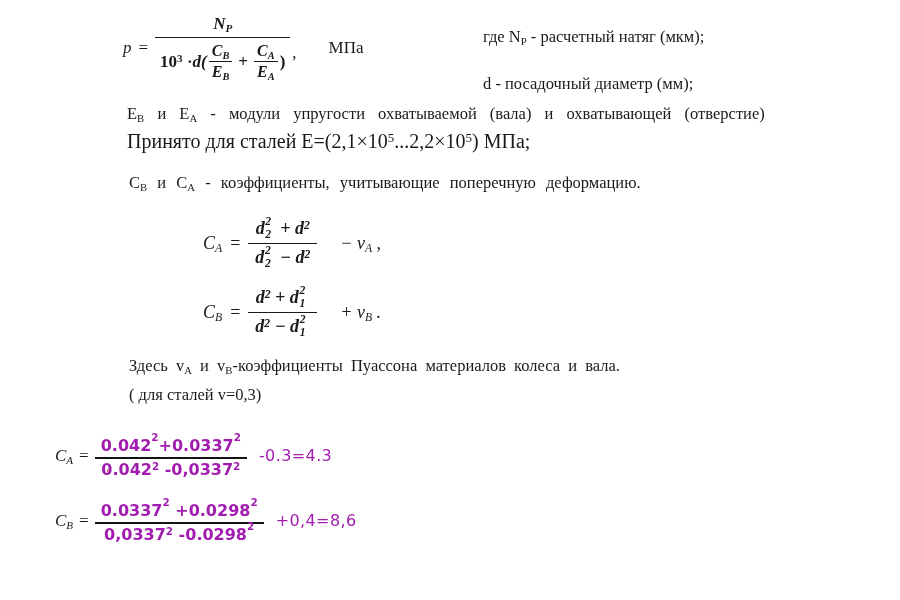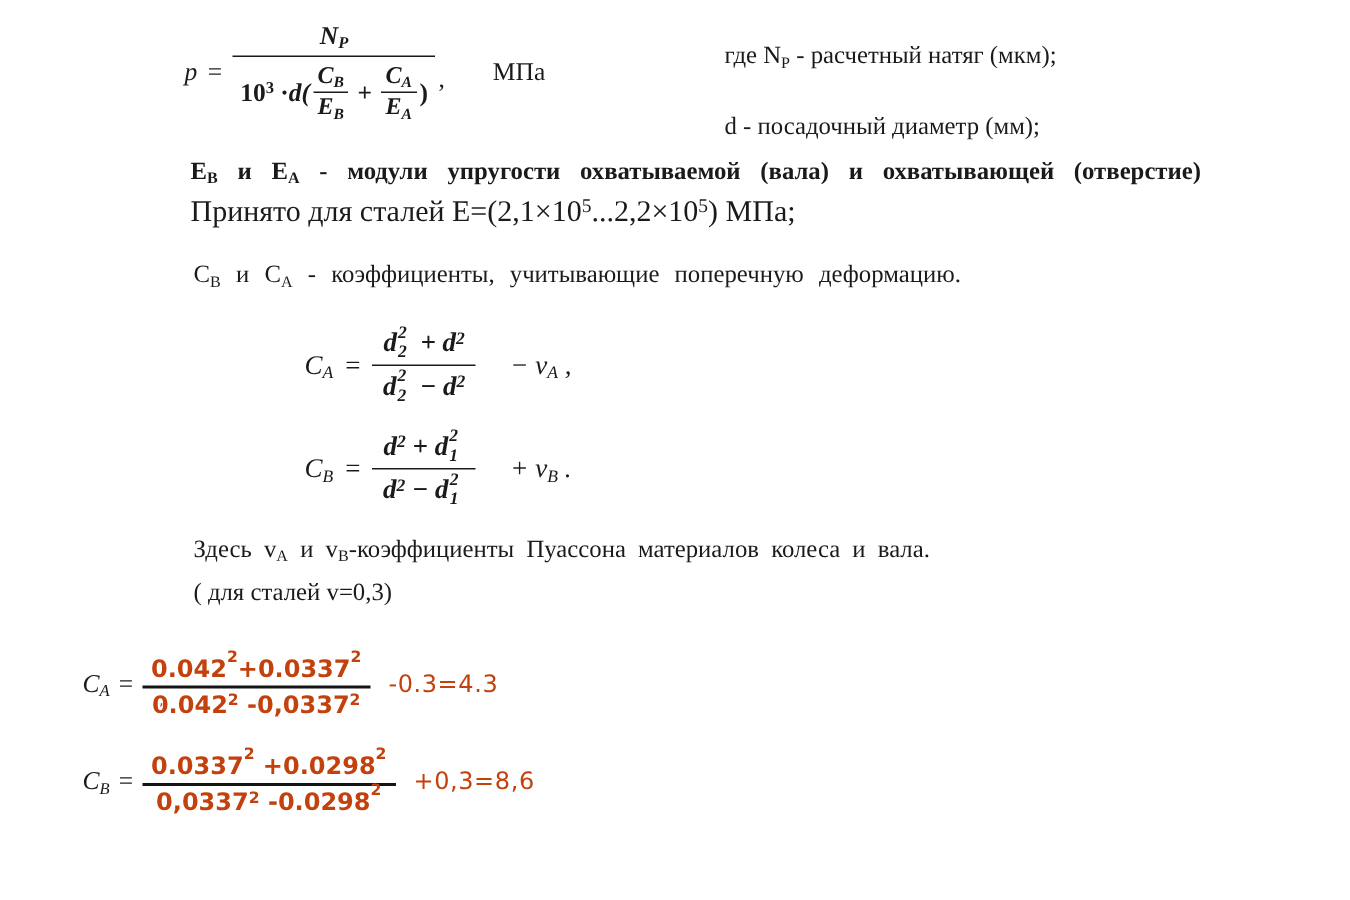--- a/index.html
+++ b/index.html
@@ -40,21 +40,21 @@
   .plus { margin:0 4px; }
 
   .f-sym { font-size:18px; }
   .f-sym .eq { margin:0 8px; }
   .f-sym .num, .f-sym .den { padding:2px 7px; }
   .f-sym .suffix { margin-left:23px; }
 
   .calcrow { font-size:16px; }
   .calcrow .lhs, .calcrow .eq { font-family:"Liberation Serif","DejaVu Serif",serif; font-size:17px; }
   .calcrow .eq { margin:0 6px; }
-  .calcrow .frac, .calcrow .result { font-family:"DejaVu Sans","Liberation Sans",sans-serif; color:#c2410c; }
+  .calcrow .frac, .calcrow .result { font-family:"DejaVu Sans","Liberation Sans",sans-serif; color:#a21caf; }
   .calcrow .frac .bar { border-top-width:2px; border-top-color:#141414; }
   .calcrow .num { padding:7px 6px 1px; }
   .calcrow .den { padding:1px 6px 2px; }
   .calcrow .result { margin-left:12px; letter-spacing:0.4px; }
 
   .stray { color:#cc3b2f; font-size:10px; font-family:"DejaVu Sans",sans-serif; }
 </style>
 </head>
 <body>
 
@@ -85,21 +85,21 @@
     </span>
     <span class="comma">,</span>
     <span class="unit">МПа</span>
   </div>
 
   <div class="abs para" style="left:483px; top:26px;">
     <div><span>где N</span><sub>P</sub><span> - расчетный натяг (мкм);</span></div>
     <div style="margin-top:26px;">d - посадочный диаметр (мм);</div>
   </div>
 
-  <div class="abs para" style="left:127px; top:103px; word-spacing:9px;font-weight:bold;"><span>Е</span><sub>В</sub><span> и Е</span><sub>А</sub><span> - модули упругости охватываемой (вала) и охватывающей (отверстие)</span></div>
+  <div class="abs para" style="left:127px; top:103px; word-spacing:9px;"><span>Е</span><sub>В</sub><span> и Е</span><sub>А</sub><span> - модули упругости охватываемой (вала) и охватывающей (отверстие)</span></div>
   <div class="abs para" style="left:127px; top:131px; font-size:20px;"><span>Принято для сталей Е=(2,1×10</span><sup>5</sup><span>...2,2×10</span><sup>5</sup><span>) МПа;</span></div>
   <div class="abs para" style="left:129px; top:172px; word-spacing:6px;"><span>С</span><sub>В</sub><span> и С</span><sub>А</sub><span> - коэффициенты, учитывающие поперечную деформацию.</span></div>
 
   <div class="abs mrow f-sym" style="left:203px; top:215px;">
     <span class="it"><span>C</span><sub>A</sub></span>
     <span class="eq">=</span>
     <span class="frac it">
       <span class="num"><span>d</span><span class="ss"><span class="s-sup">2</span><span class="s-sub">2</span></span><span> + </span><span>d</span><sup>2</sup></span>
       <span class="bar"></span>
       <span class="den"><span>d</span><span class="ss"><span class="s-sup">2</span><span class="s-sub">2</span></span><span> − </span><span>d</span><sup>2</sup></span>
@@ -133,18 +133,18 @@
   </div>
 
   <div class="abs mrow calcrow" style="left:55px; top:494px;">
     <span class="lhs it"><span>C</span><sub>B</sub></span>
     <span class="eq">=</span>
     <span class="frac">
       <span class="num"><span>0.0337</span><sup class="hi">2</sup><span> +0.0298</span><sup class="hi">2</sup></span>
       <span class="bar"></span>
       <span class="den"><span>0,0337</span><sup>2</sup><span> -0.0298</span><sup class="hi">2</sup></span>
     </span>
-    <span class="result">+0,3=8,6</span>
+    <span class="result">+0,4=8,6</span>
   </div>
 
   <span class="abs stray" style="left:106px; top:462px;">,</span>
 
 </div>
 
 </body></html>

